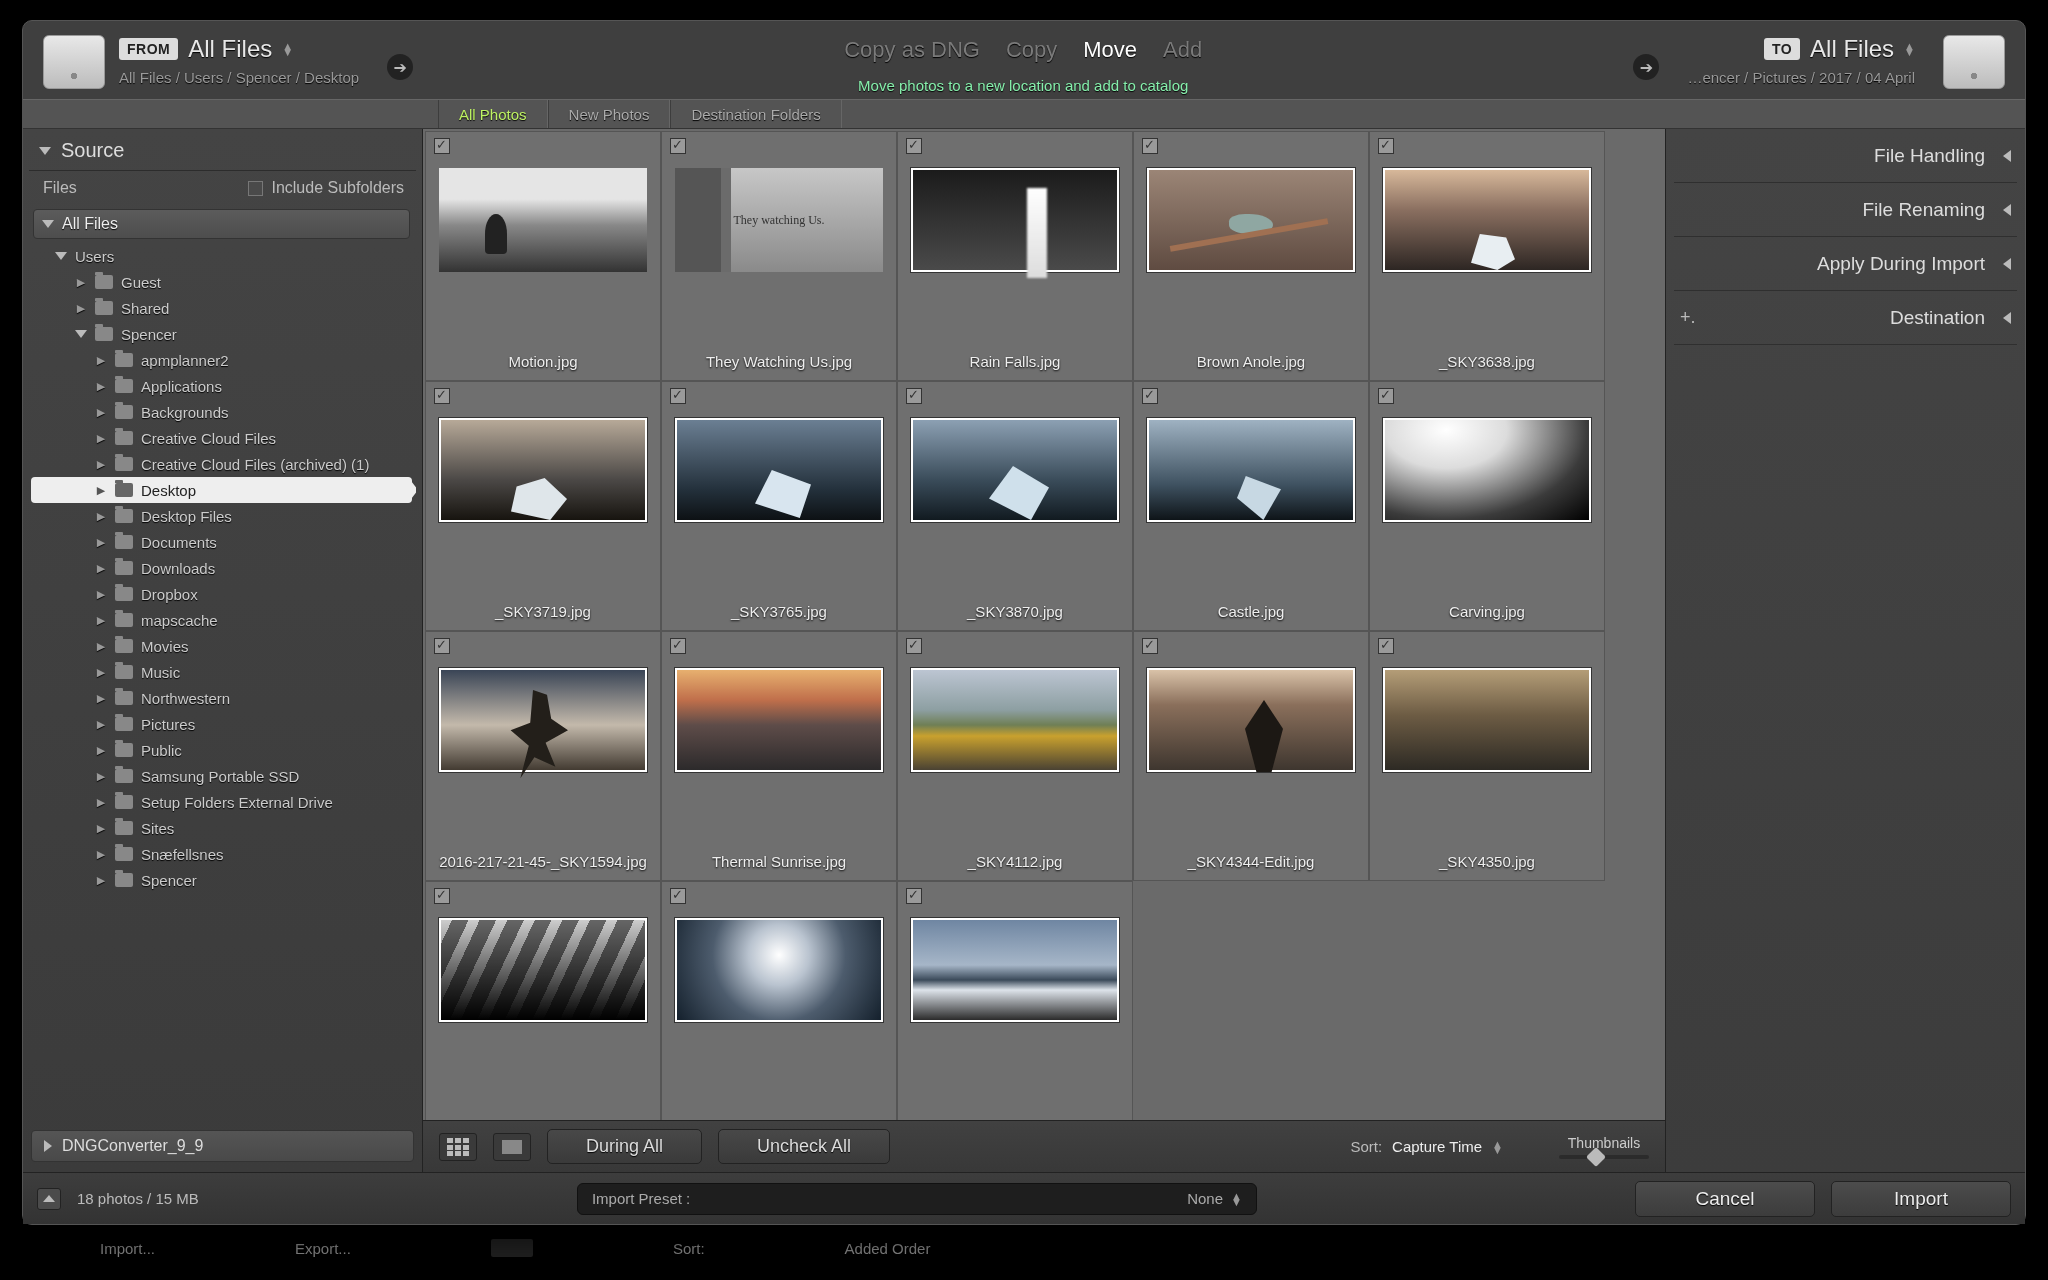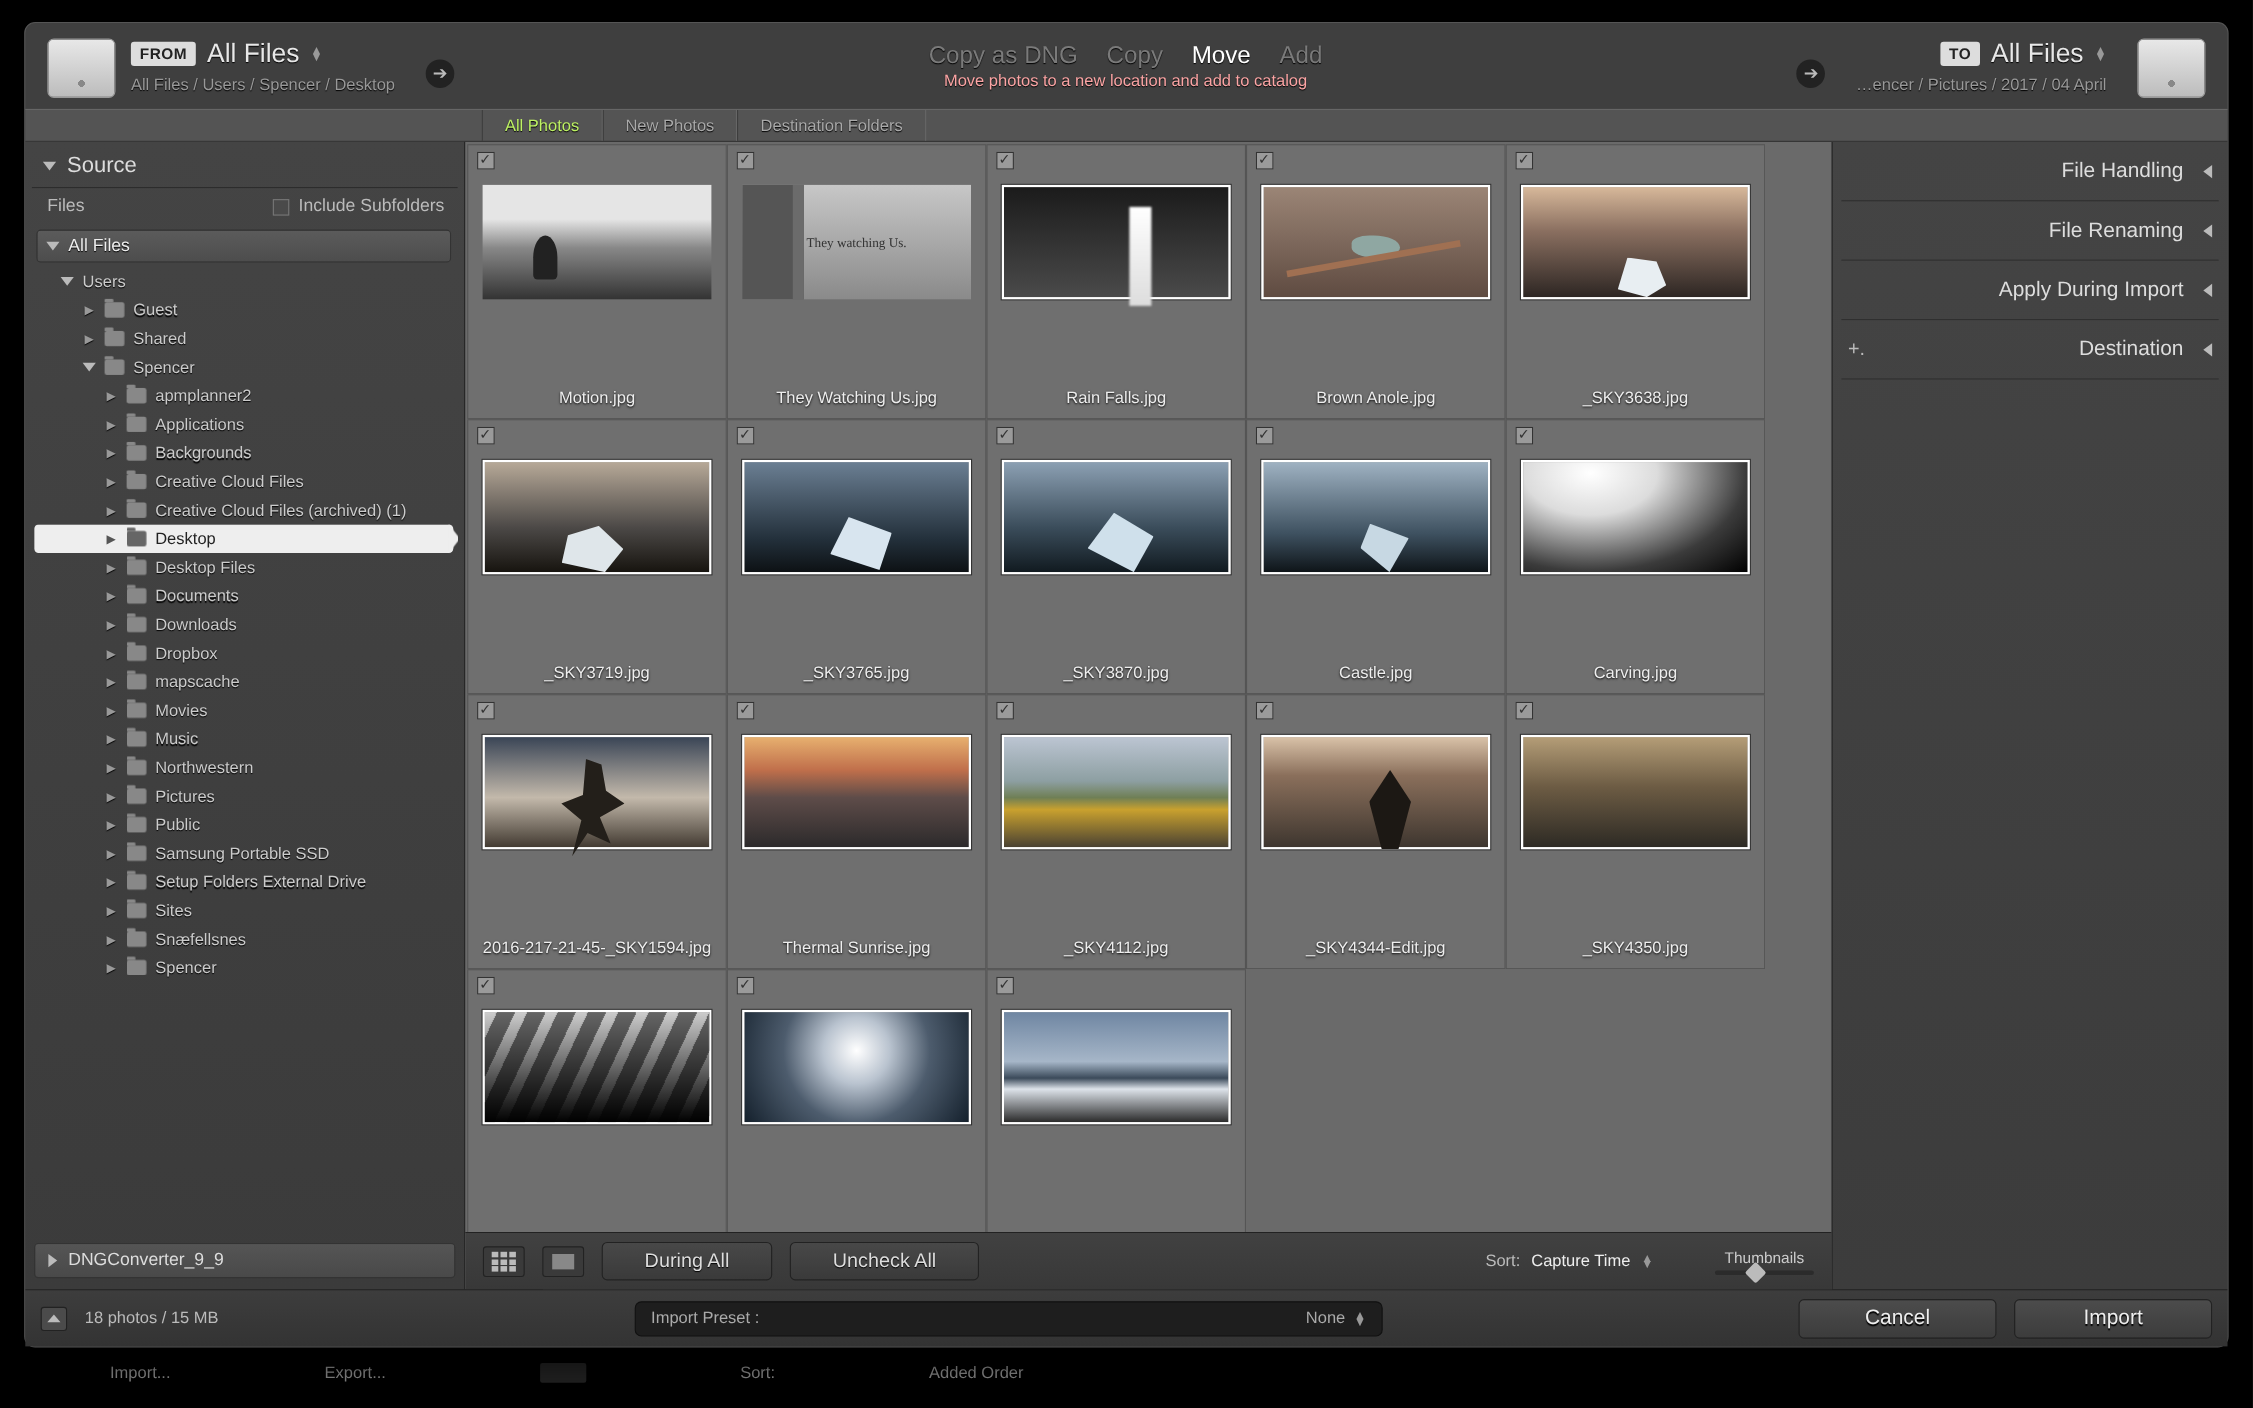--- a/index.html
+++ b/index.html
@@ -13,21 +13,21 @@
   .from-box, .to-box { display:flex; flex-direction:column; margin:0 14px; }
   .from-row, .to-row { display:flex; align-items:center; gap:10px; }
   .badge { background:#ddd; color:#222; font-size:14px; font-weight:700; padding:3px 8px; border-radius:3px; letter-spacing:.5px; }
   .src-label { font-size:24px; color:#e8e8e8; font-weight:400; text-shadow:0 1px 1px #000; }
   .drop-arrow { font-size:11px; color:#999; line-height:6px;}
   .path { font-size:15px; color:#999; margin-top:6px; text-shadow:0 1px 1px #000;}
   .center-ops { flex:1; text-align:center; }
   .ops-row { display:flex; justify-content:center; gap:26px; font-size:22px; margin-top:2px;}
   .op { color:#7a7a7a; text-shadow:0 1px 1px #000; cursor:pointer;}
   .op.active { color:#fff; }
-  .ops-sub { font-size:15px; color:#fca5a5; margin-top:2px; text-shadow:0 1px 1px #000;}
+  .ops-sub { font-size:15px; color:#86efac; margin-top:14px; text-shadow:0 1px 1px #000;}
   .arrow-circle { width:26px; height:26px; border-radius:50%; background:#222; color:#bbb; display:flex; align-items:center; justify-content:center; font-size:16px; align-self:center; margin:0 14px;}
   .to-side { display:flex; align-items:flex-start; }
   .to-box { text-align:right; align-items:flex-end;}
   
   .view-tabs { height:30px; display:flex; align-items:center; justify-content:center; gap:0; background:#545454; border-top:1px solid #666; border-bottom:1px solid #333; font-size:15px;}
   .view-tabs .spacer-l { width:415px;}
   .vtab { padding:0 20px; color:#aaa; height:100%; display:flex; align-items:center; border-left:1px solid #3d3d3d; border-right:1px solid #666; text-shadow:0 1px 1px #000; cursor:pointer;}
   .vtab.active { color:#bef264; }
   
   .main { flex:1; display:flex; min-height:0; }

